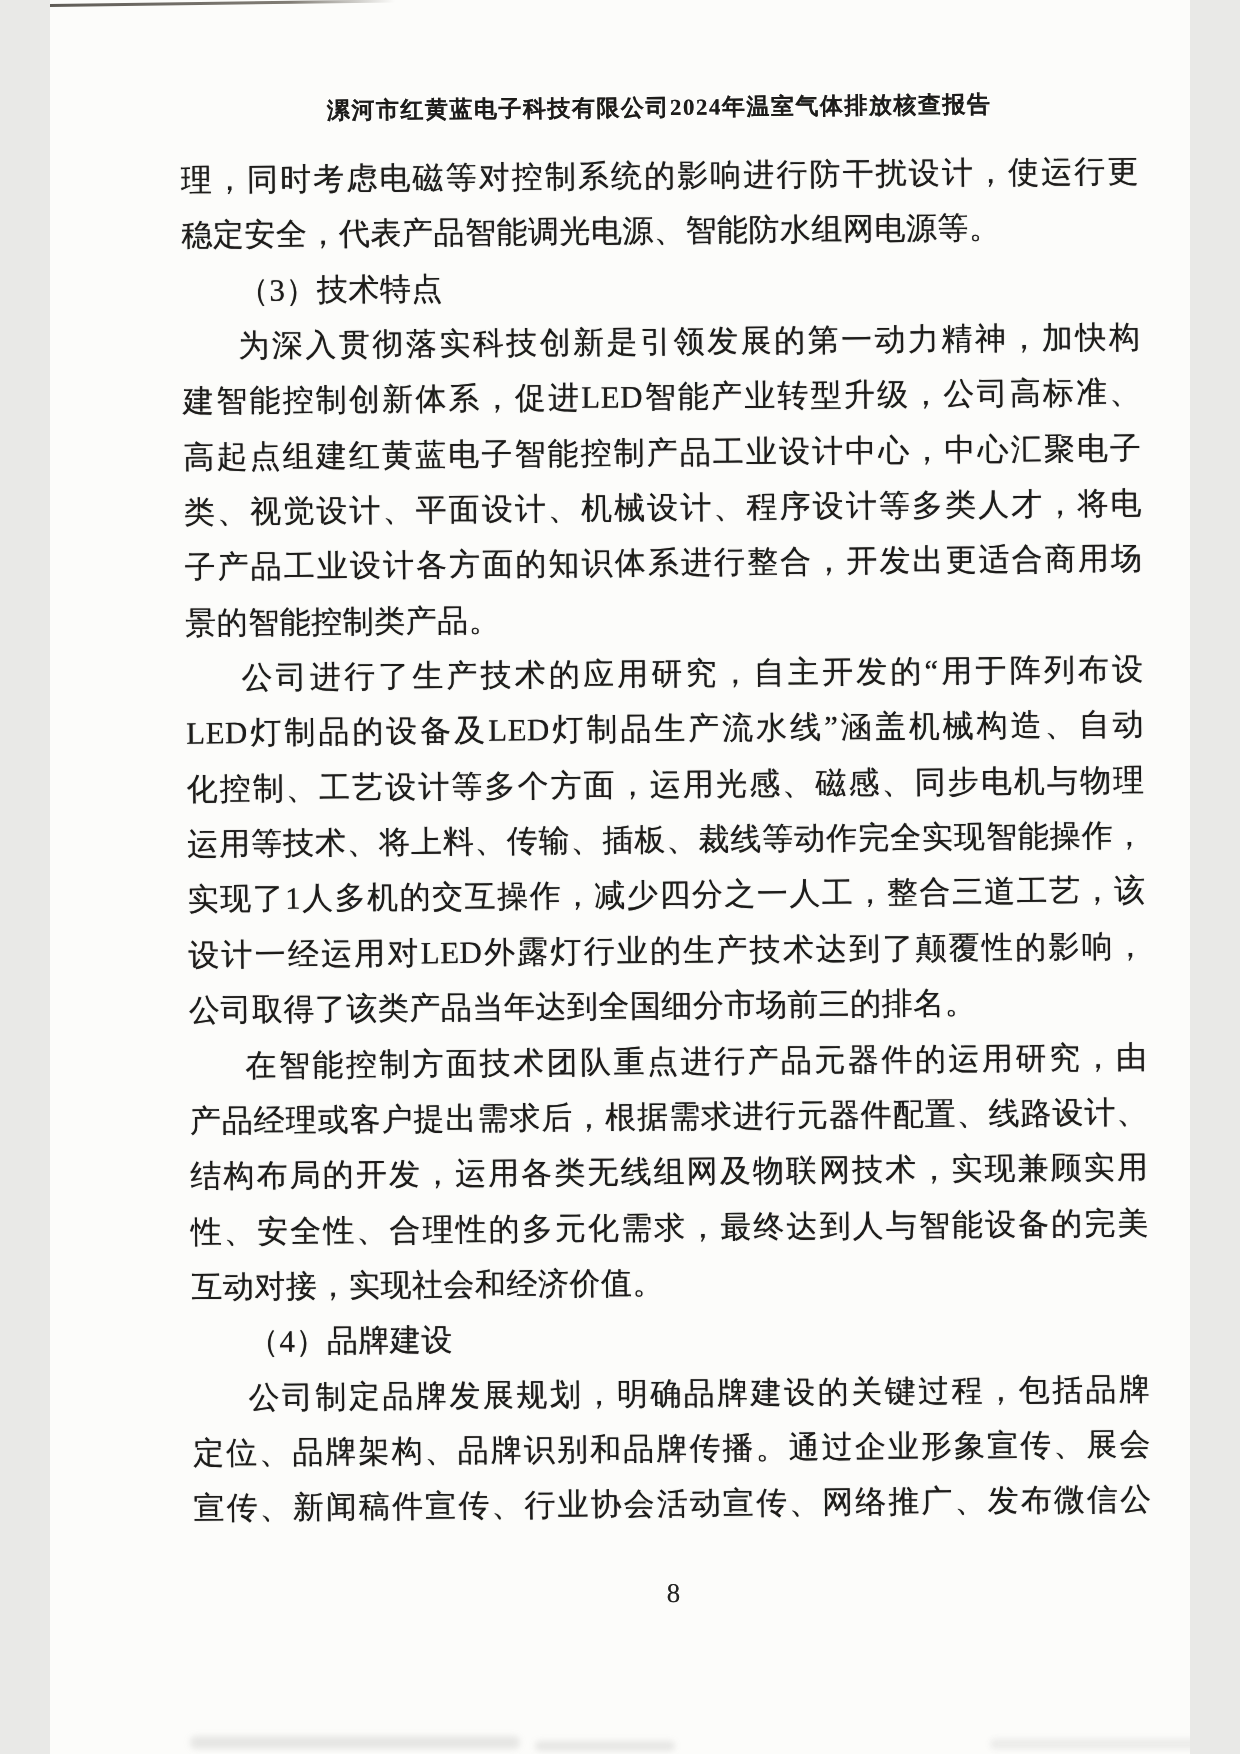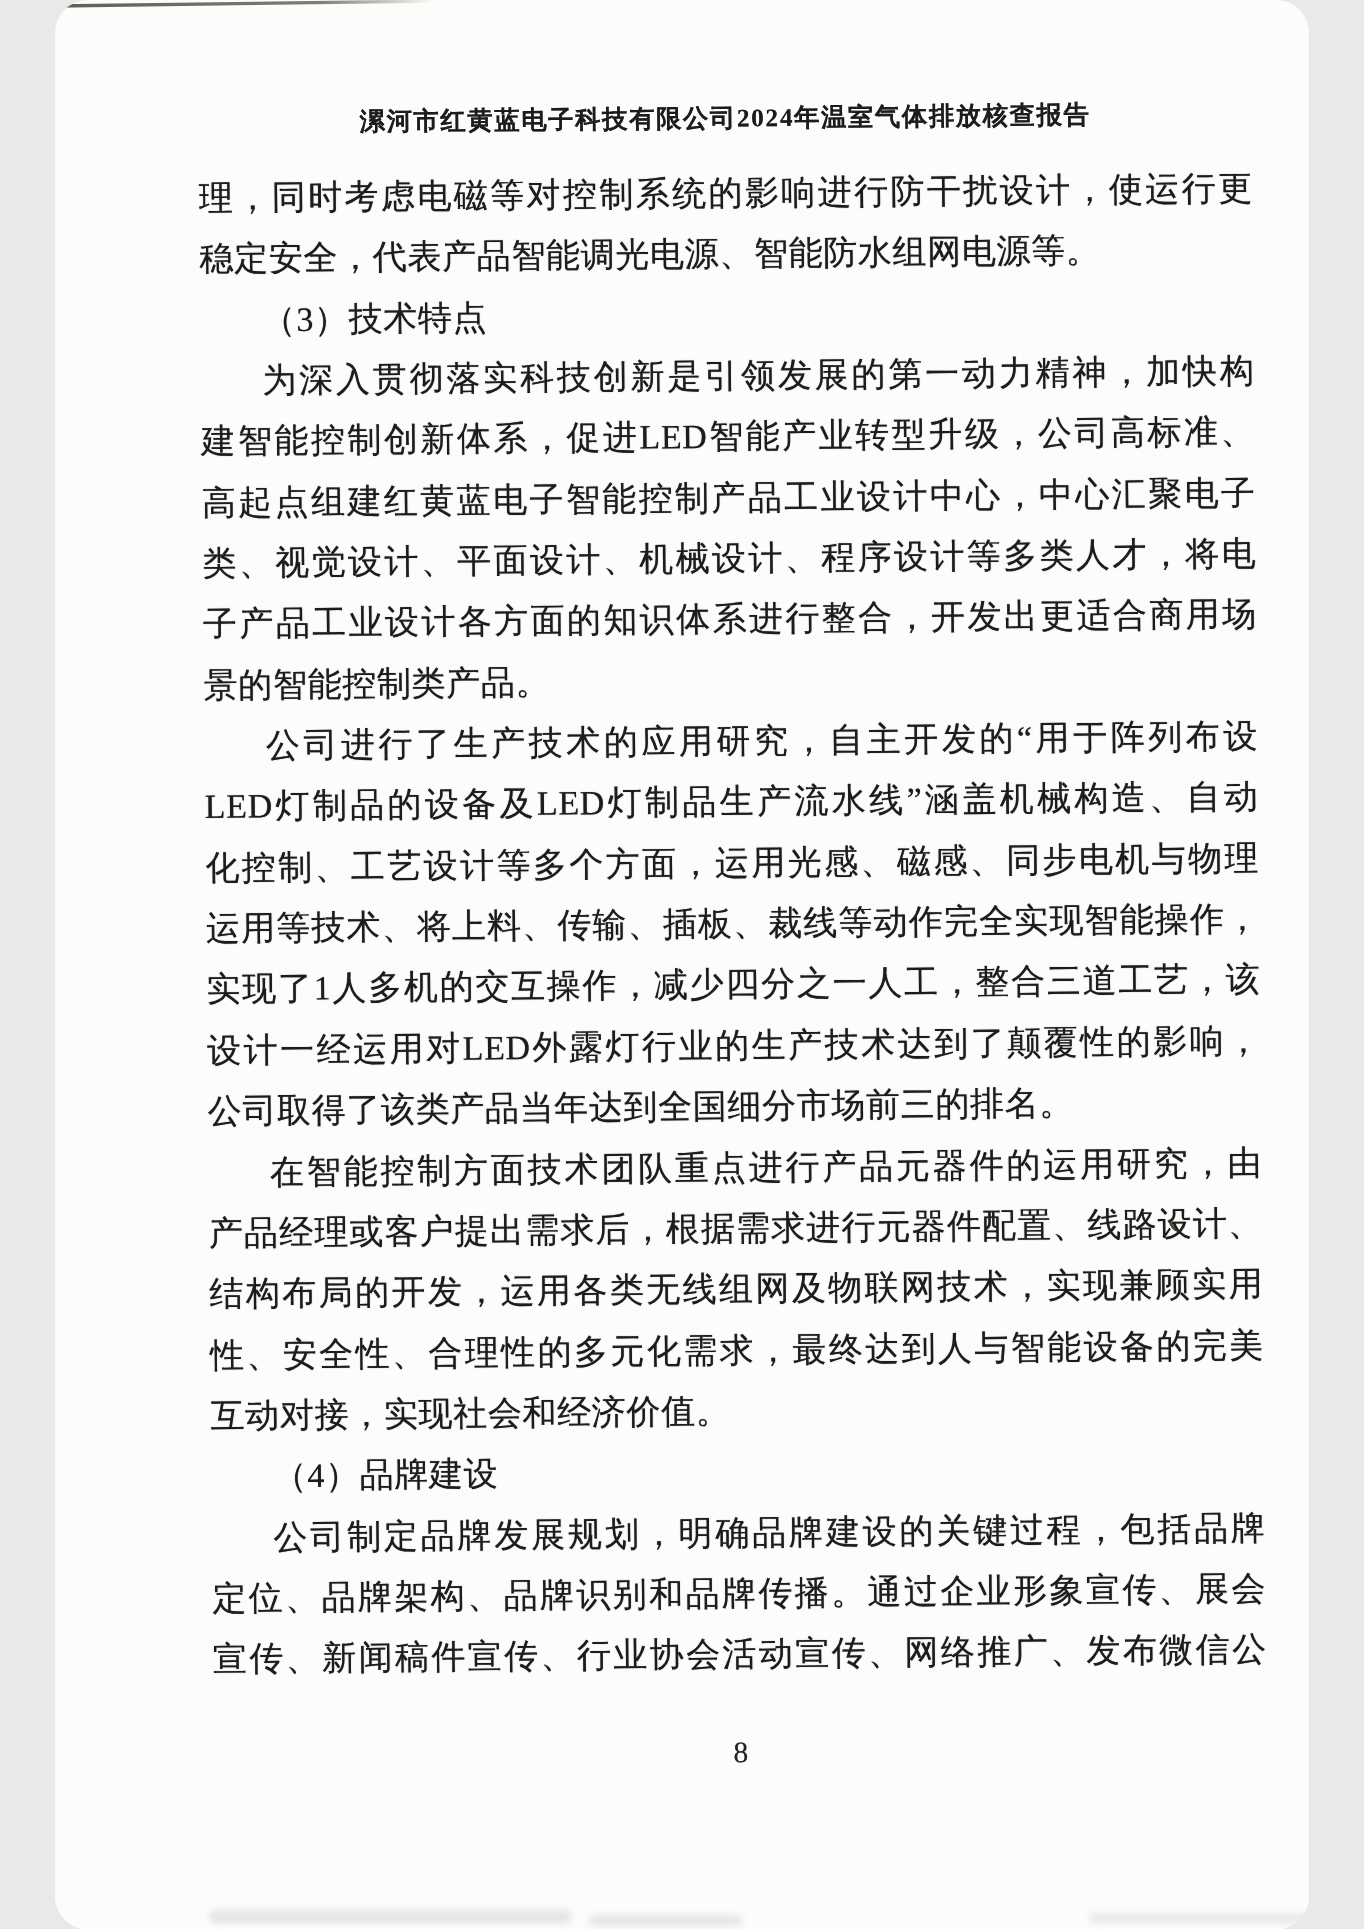--- a/index.html
+++ b/index.html
@@ -1,21 +1,20 @@
 <!DOCTYPE html>
 <html><head>
 <meta charset="utf-8">
 <style>
   * { margin:0; padding:0; box-sizing:border-box; }
   html,body { background:#e9e9e7; }
   .page {
     position:relative; width:1140px; height:1754px;
     background:#fcfcfa; overflow:hidden; margin:0 auto;
     font-family:"Liberation Serif","DejaVu Serif",serif;
-    border-radius:30px;
   }
   .tilt {
     position:absolute; left:0; top:0; width:1240px; height:1754px;
     transform:rotate(-0.55deg); transform-origin:620px 820px;
   }
   .doc-header {
     position:absolute; left:137px; top:92px; width:958px;
     text-align:center; font-size:23px; letter-spacing:1.5px;
     color:#1d1c1a; font-weight:bold;
     text-shadow:0 0 0.6px rgba(25,25,25,0.65);

